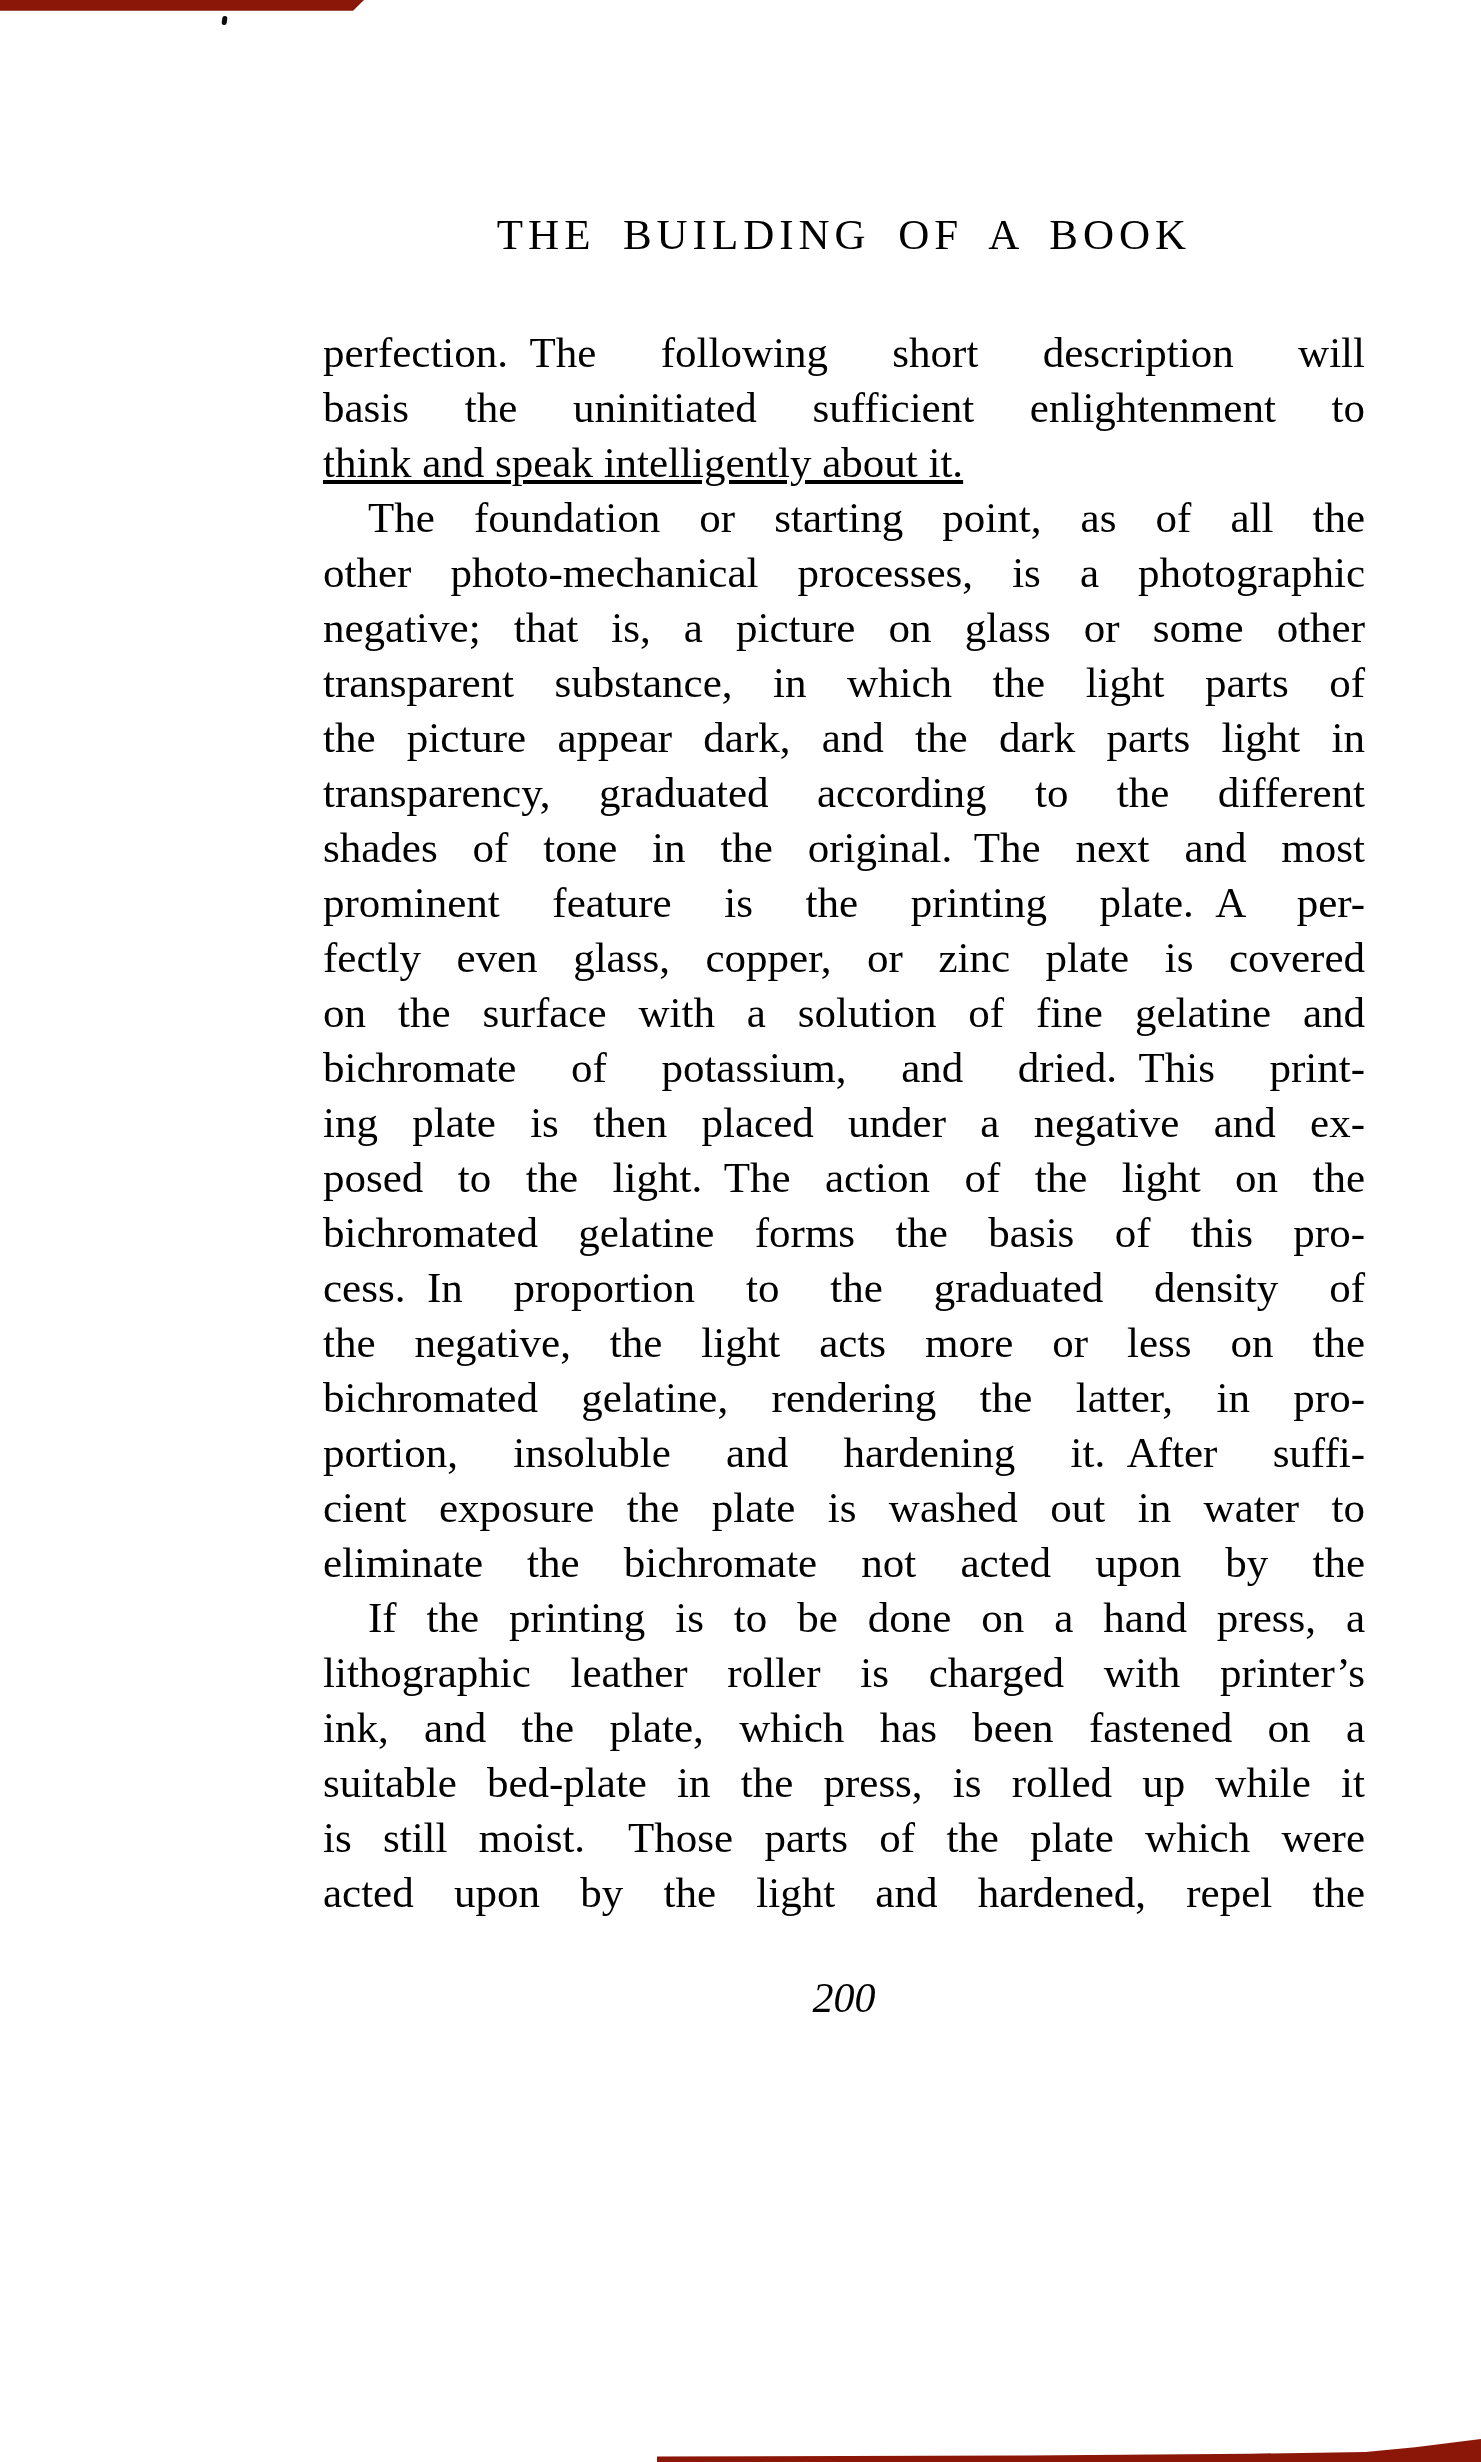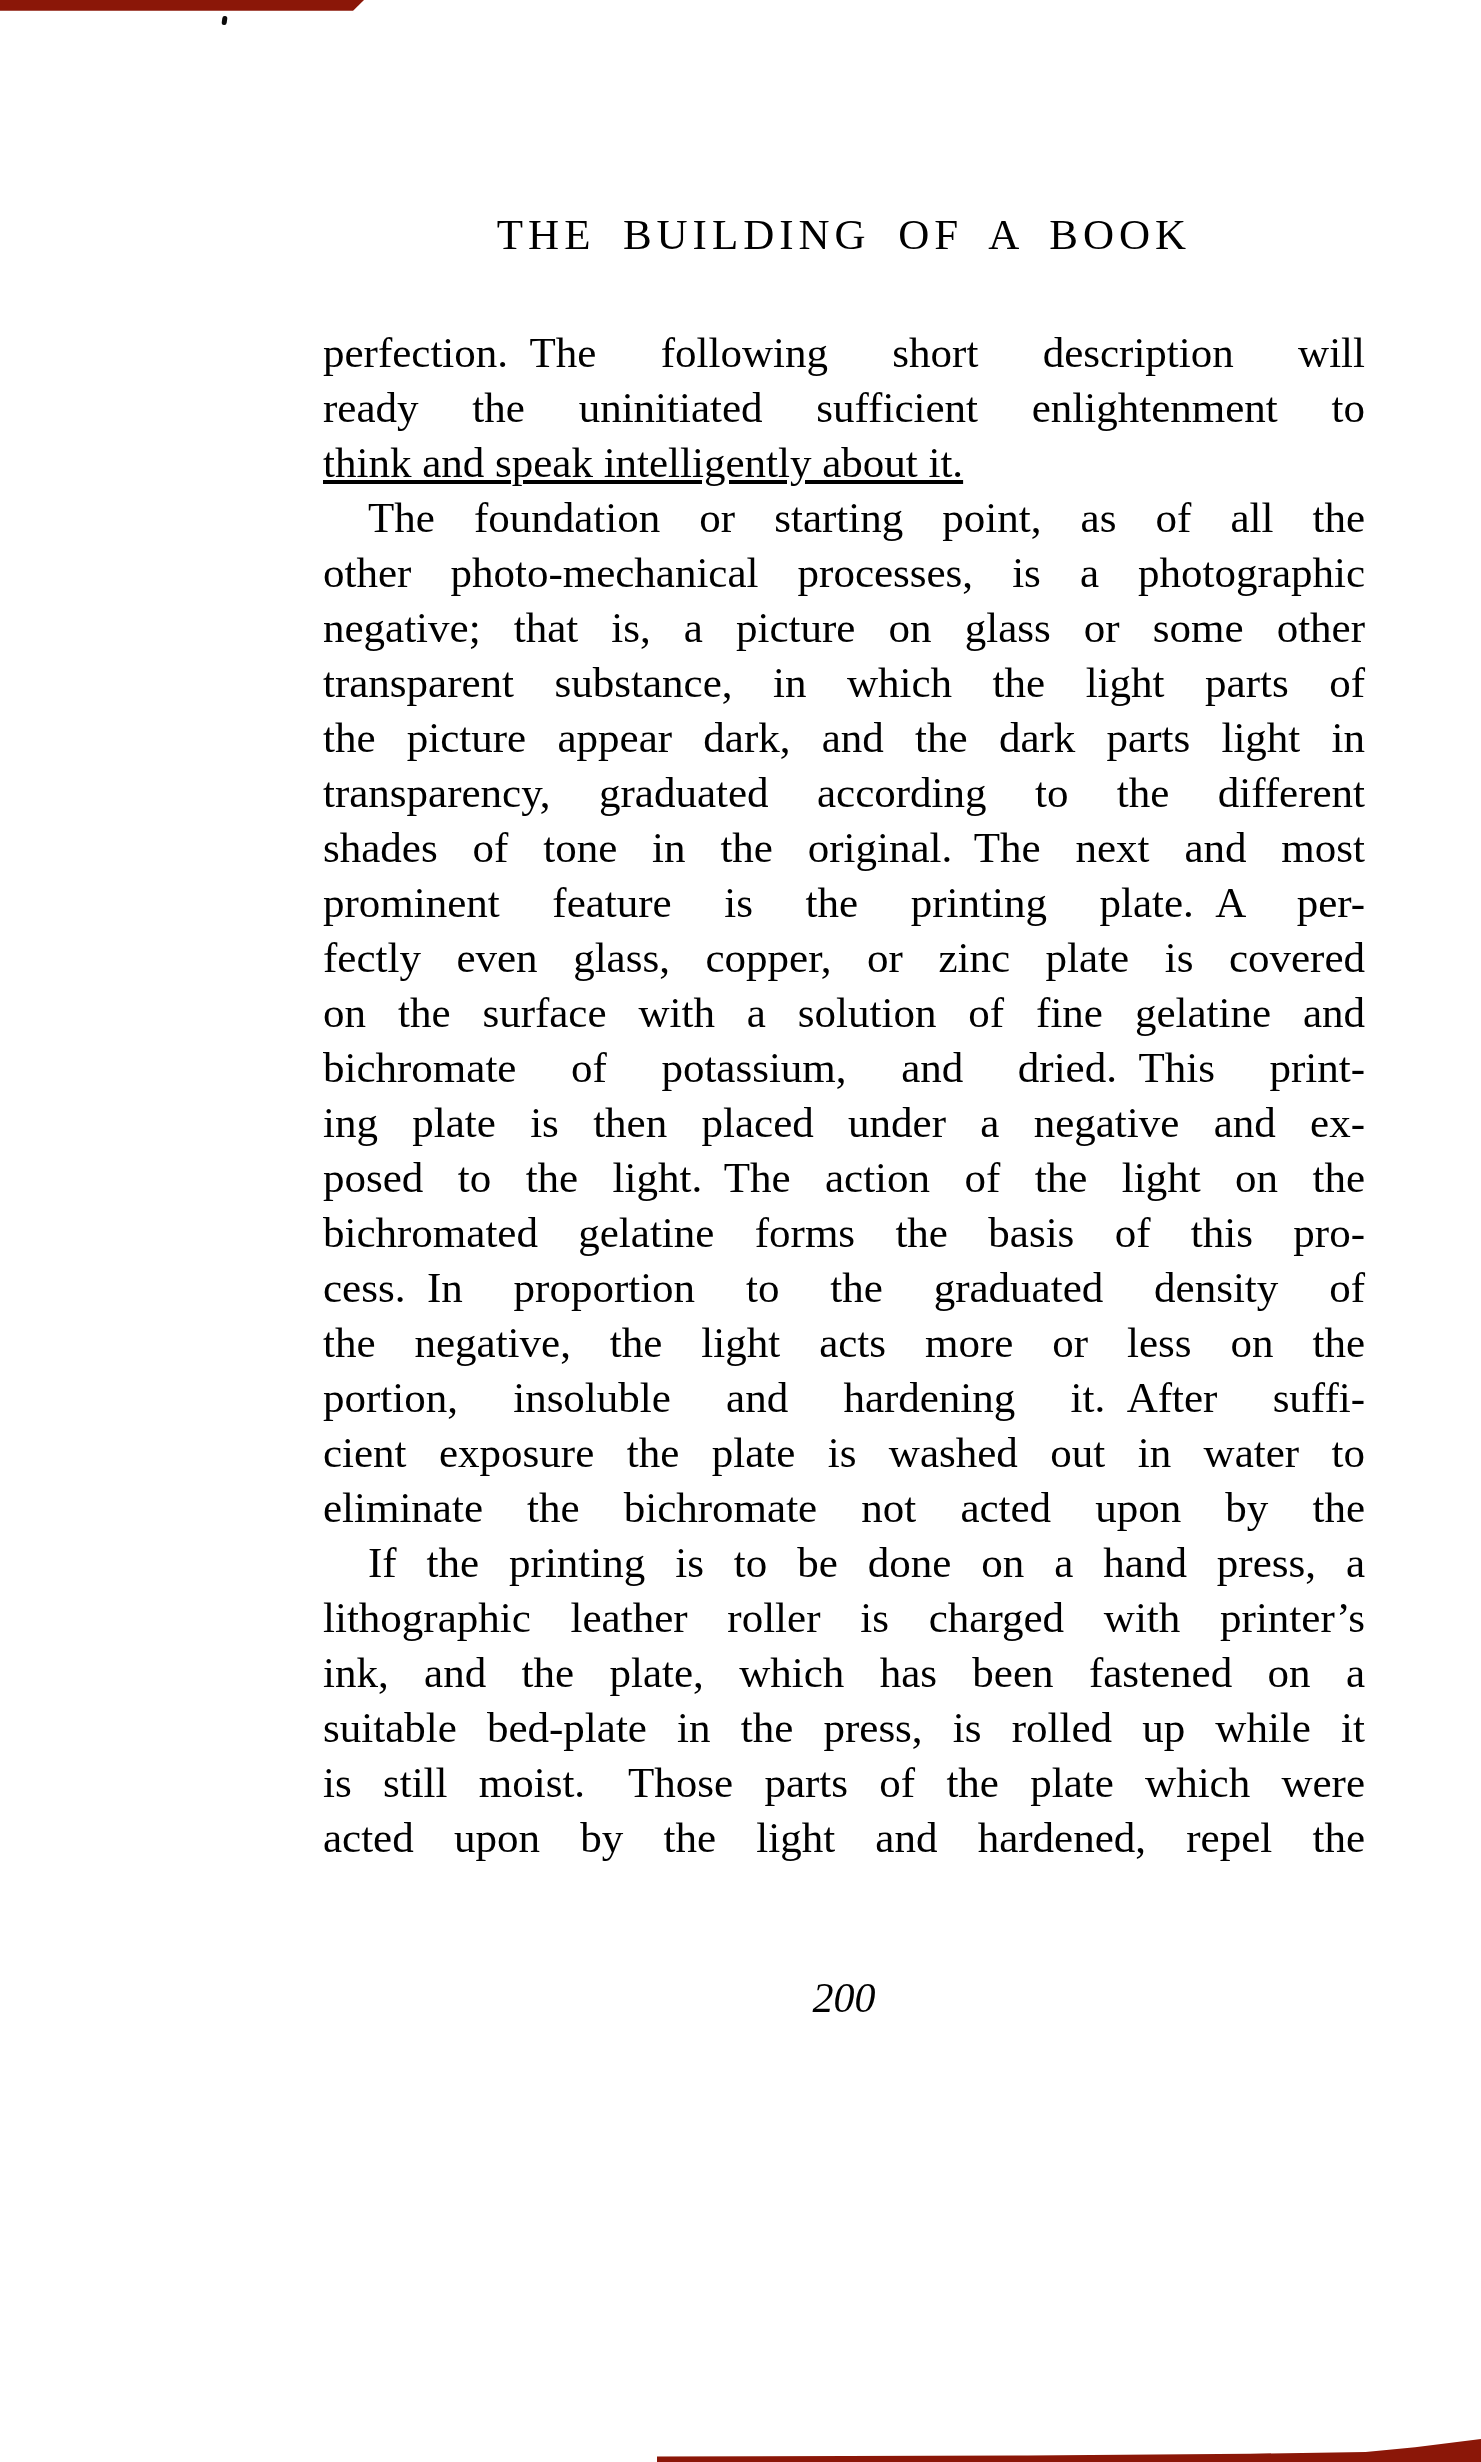--- a/index.html
+++ b/index.html
@@ -85,38 +85,39 @@
 </head>
 <body style="background: rgb(255, 255, 255); color: rgb(0, 0, 0);">
 
 <div class="artifact artifact-top" style="background: rgb(139, 23, 8);"></div>
 <div class="speck"></div>
 
 <div class="content">
   <div class="title">THE BUILDING OF A BOOK</div>
   <div class="lines" id="body-lines">
       <div class="line">perfection. The following short description will</div>
-      <div class="line">ready the uninitiated sufficient enlightenment to</div>
+      <div class="line">basis the uninitiated sufficient enlightenment to</div>
       <div class="line no-just">think and speak intelligently about it.</div>
       <div class="line indent">The foundation or starting point, as of all the</div>
       <div class="line">other photo-mechanical processes, is a photographic</div>
       <div class="line">negative; that is, a picture on glass or some other</div>
       <div class="line">transparent substance, in which the light parts of</div>
       <div class="line">the picture appear dark, and the dark parts light in</div>
       <div class="line">transparency, graduated according to the different</div>
       <div class="line">shades of tone in the original. The next and most</div>
       <div class="line">prominent feature is the printing plate. A per-</div>
       <div class="line">fectly even glass, copper, or zinc plate is covered</div>
       <div class="line">on the surface with a solution of fine gelatine and</div>
       <div class="line">bichromate of potassium, and dried. This print-</div>
       <div class="line">ing plate is then placed under a negative and ex-</div>
       <div class="line">posed to the light. The action of the light on the</div>
       <div class="line">bichromated gelatine forms the basis of this pro-</div>
       <div class="line">cess. In proportion to the graduated density of</div>
       <div class="line">the negative, the light acts more or less on the</div>
+      <div class="line">bichromated gelatine, rendering the latter, in pro-</div>
       <div class="line">portion, insoluble and hardening it. After suffi-</div>
       <div class="line">cient exposure the plate is washed out in water to</div>
       <div class="line">eliminate the bichromate not acted upon by the</div>
       <div class="line indent">If the printing is to be done on a hand press, a</div>
       <div class="line">lithographic leather roller is charged with printer’s</div>
       <div class="line">ink, and the plate, which has been fastened on a</div>
       <div class="line">suitable bed-plate in the press, is rolled up while it</div>
       <div class="line">is still moist. Those parts of the plate which were</div>
       <div class="line">acted upon by the light and hardened, repel the</div>
     </div>

